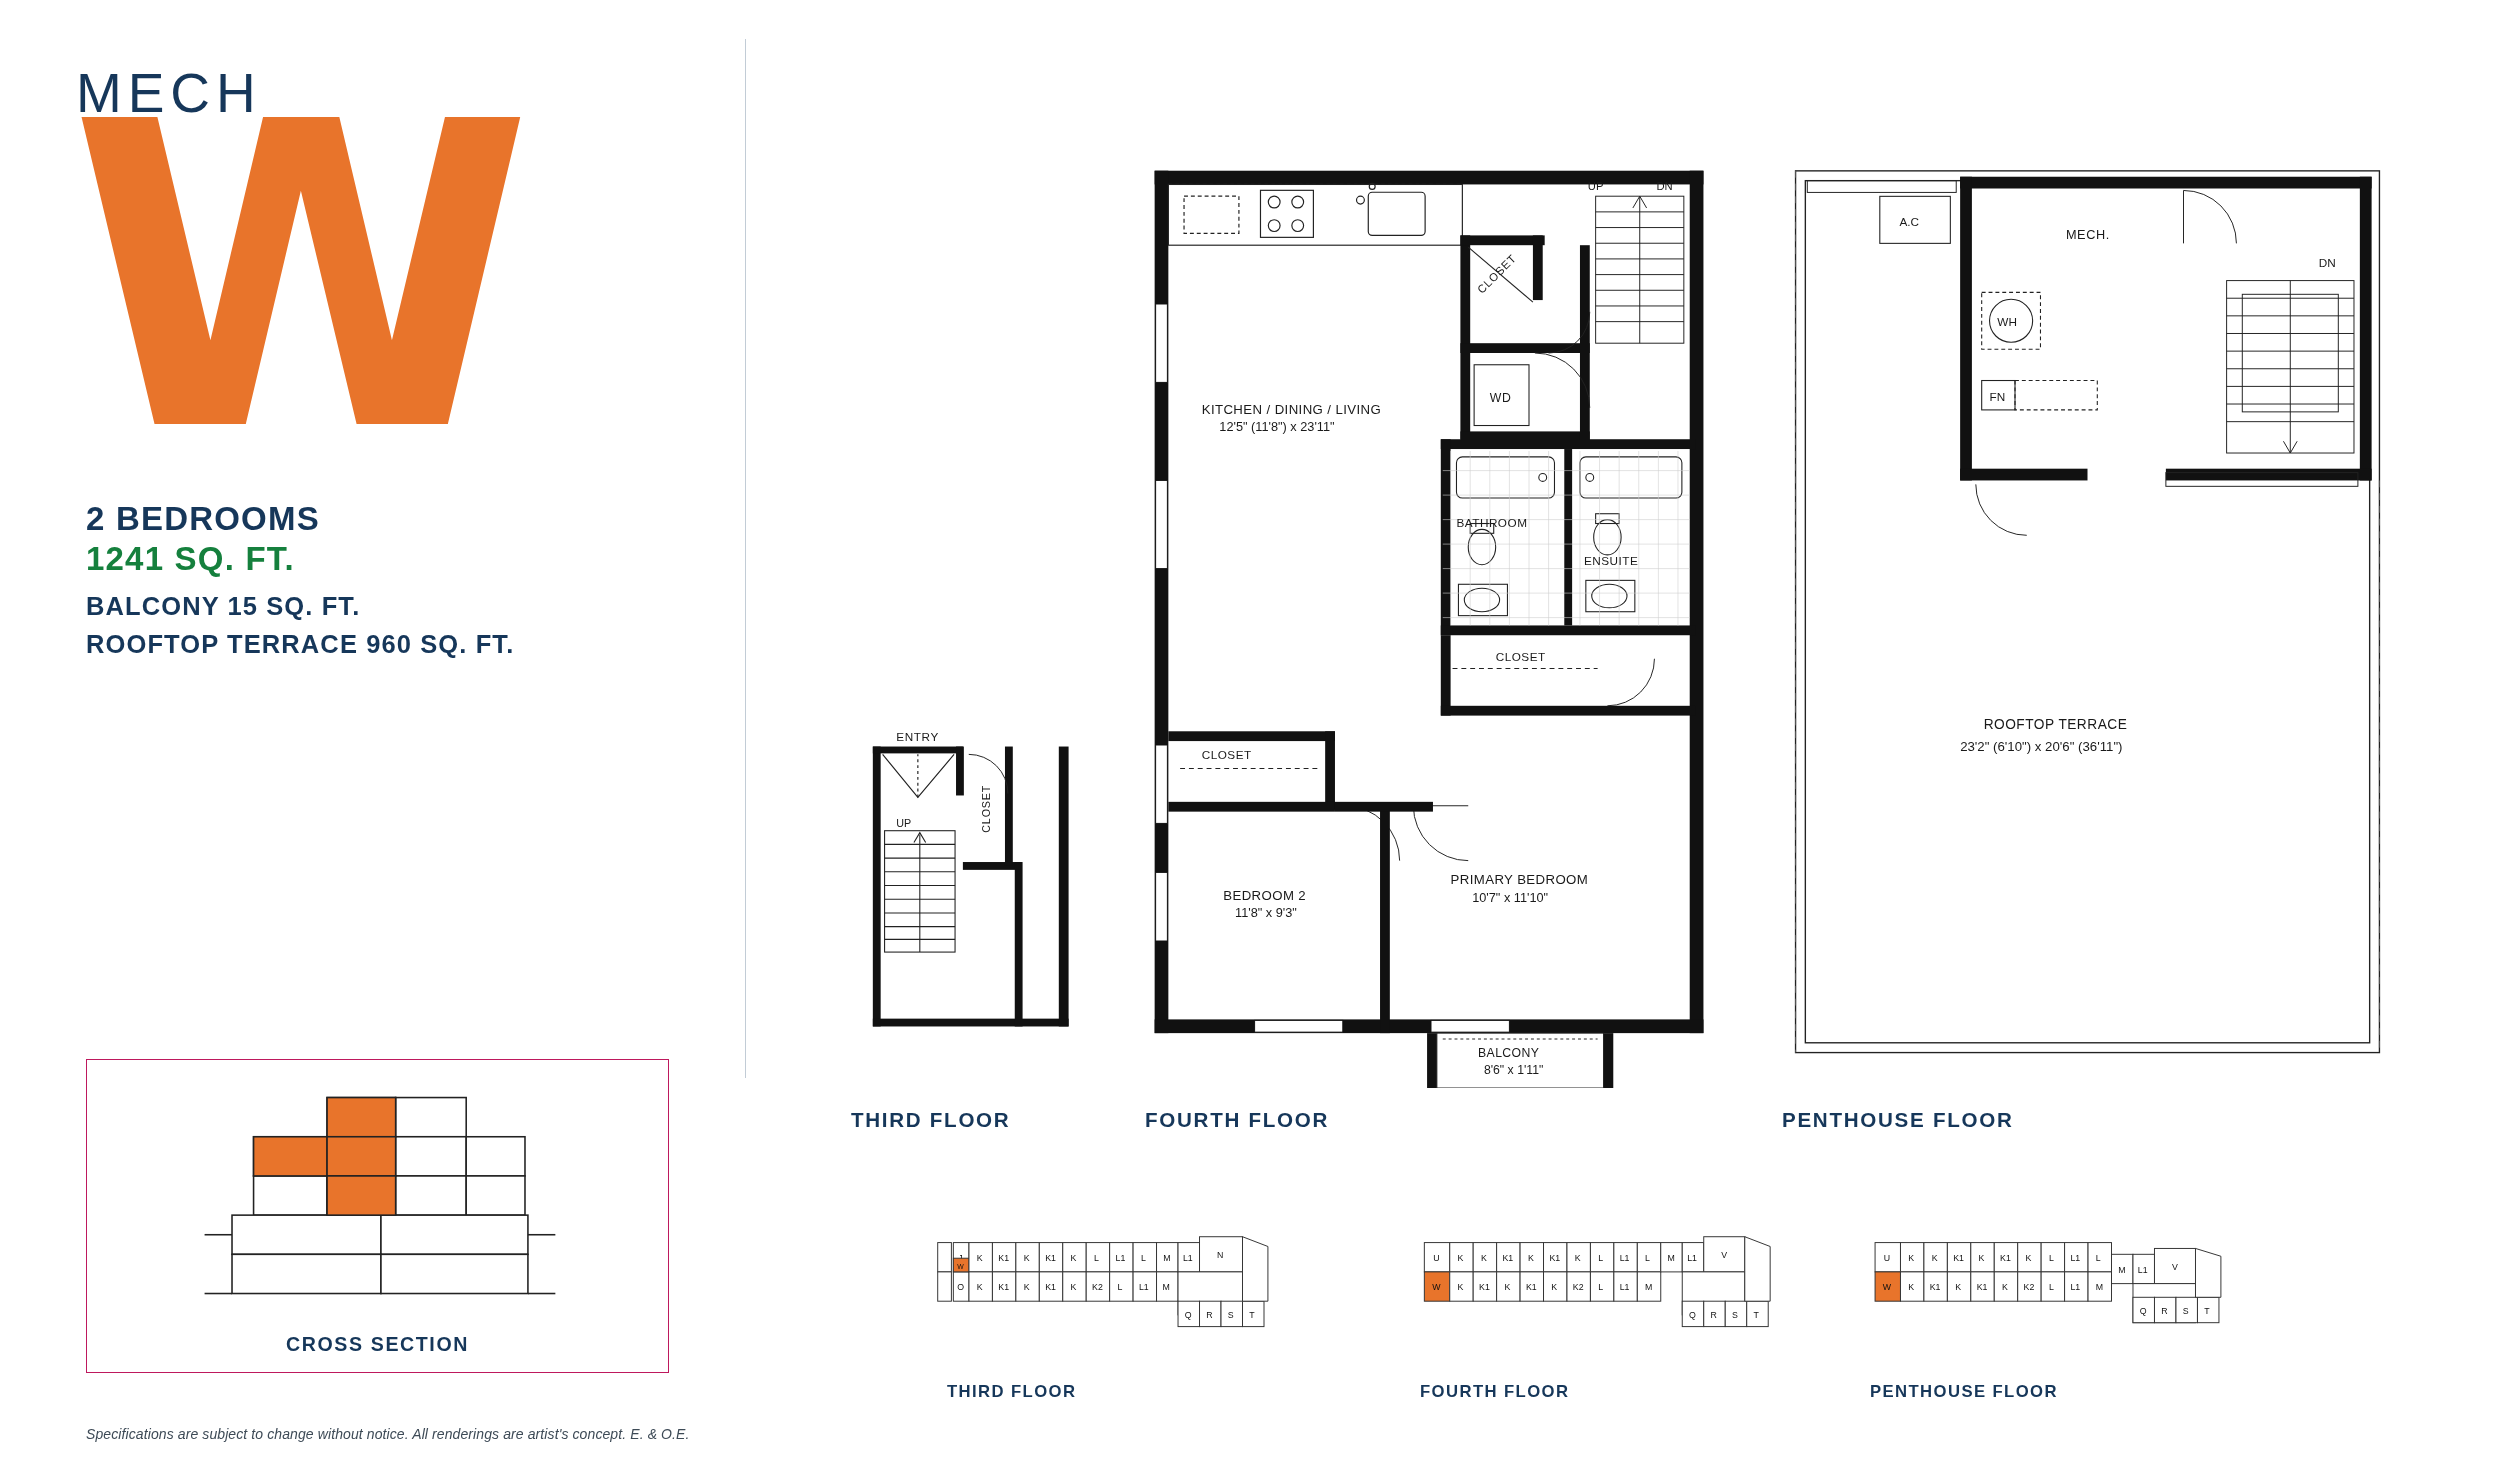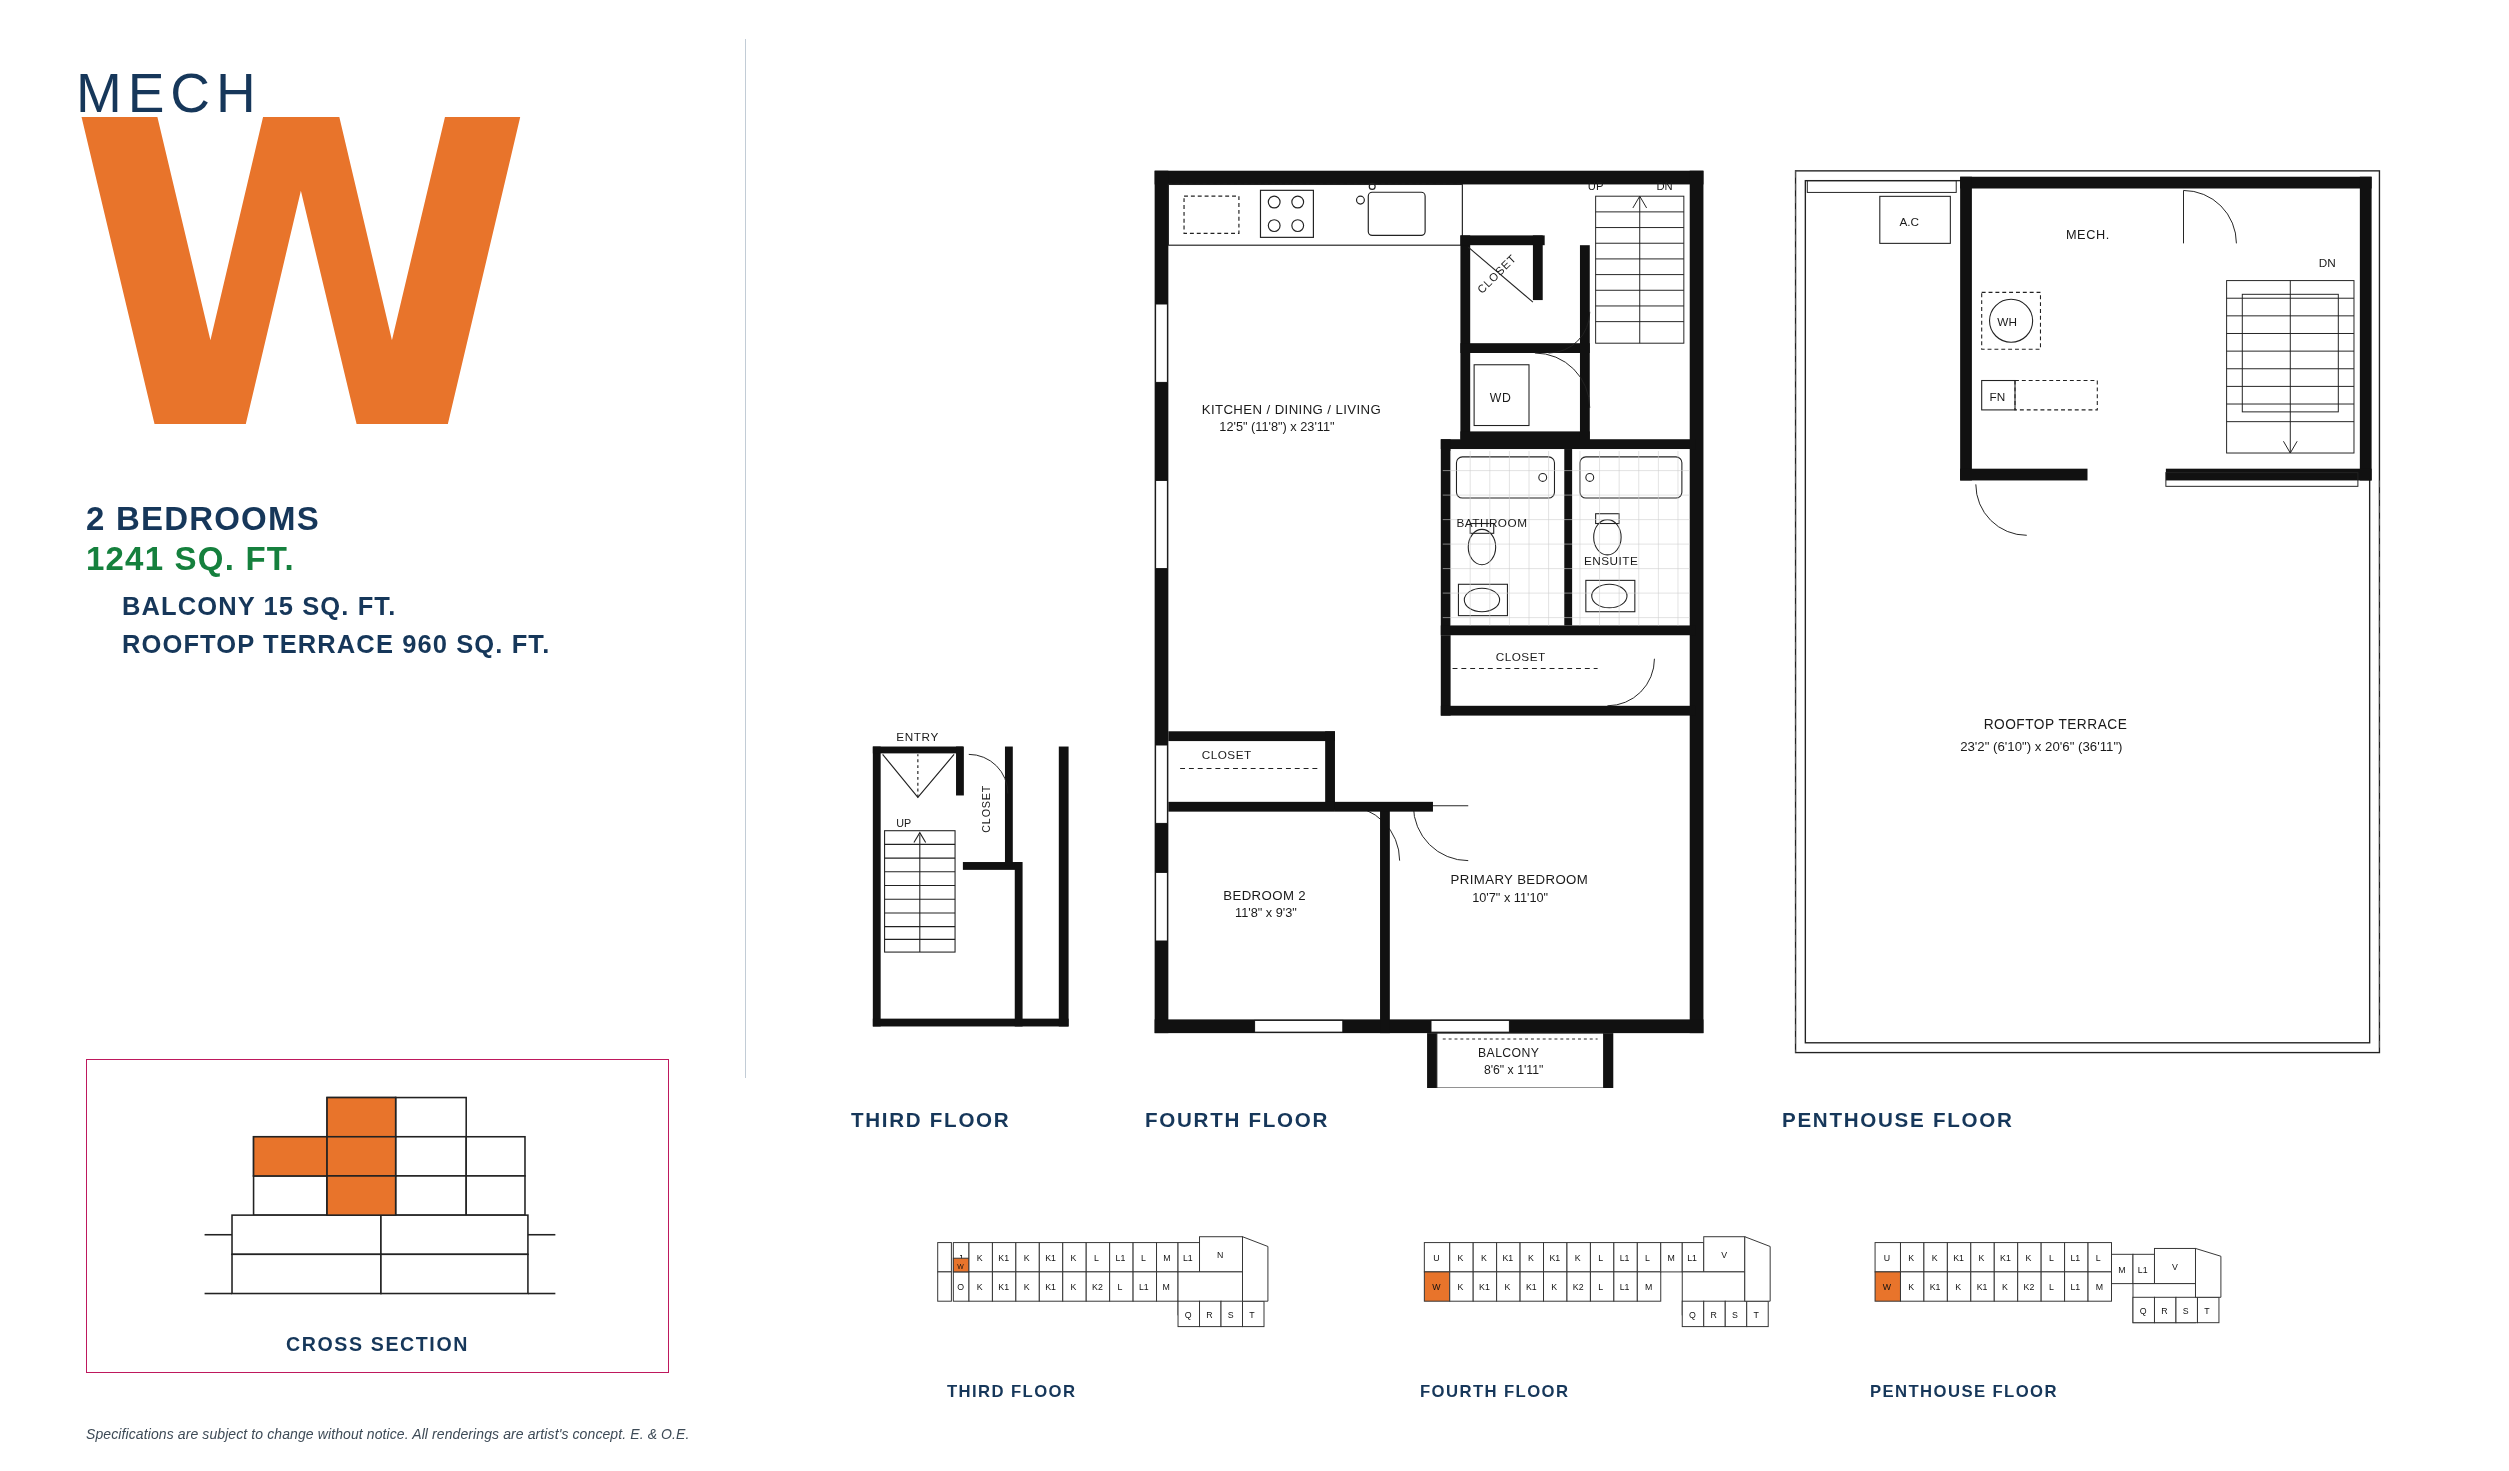--- a/index.html
+++ b/index.html
@@ -23,21 +23,21 @@
   }
   .unit-letter {
     position: absolute; left: 69px; top: 93px;
     font-size: 421px; line-height: 0.88; font-weight: 700;
     color: #e8742b; letter-spacing: -9.8px;
     font-family: "DejaVu Sans", sans-serif;
   }
   .specs { position: absolute; left: 86px; top: 500px; width: 608px; }
   .spec-beds { font-size: 33px; font-weight: 700; letter-spacing: 1.2px; color: #16375a; margin-bottom: 2px; }
   .spec-sqft { font-size: 33px; font-weight: 700; letter-spacing: 1.2px; color: #15803d; margin-bottom: 13.7px; }
-  .spec-sub { font-size: 25.5px; font-weight: 700; letter-spacing: 1.1px; color: #16375a; margin-bottom: 9.8px; margin-left: 36px; }
+  .spec-sub { font-size: 25.5px; font-weight: 700; letter-spacing: 1.1px; color: #16375a; margin-bottom: 9.8px; }
 
   .cross-box {
     position: absolute; left: 86px; top: 1059px; width: 583px; height: 314px;
     border: 1px solid #be185d; background: #fff;
   }
   .cross-caption {
     position: absolute; bottom: 15.7px; left: 0; width: 100%; text-align: center;
     font-size: 19.6px; font-weight: 700; letter-spacing: 1.6px; color: #16375a;
   }
   .cross-svg { position: absolute; left: 0; top: 9.8px; }

